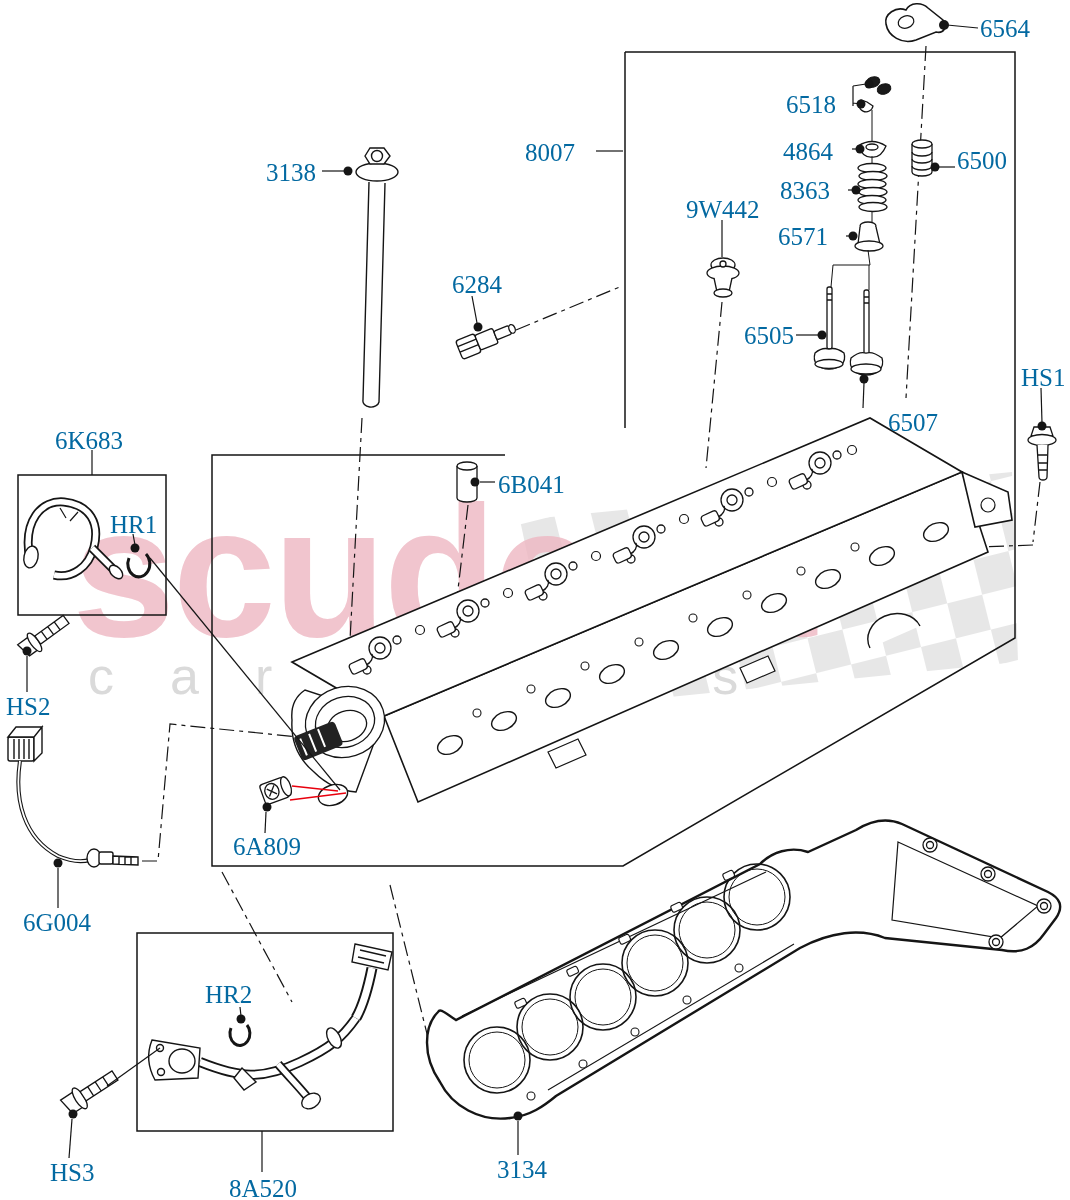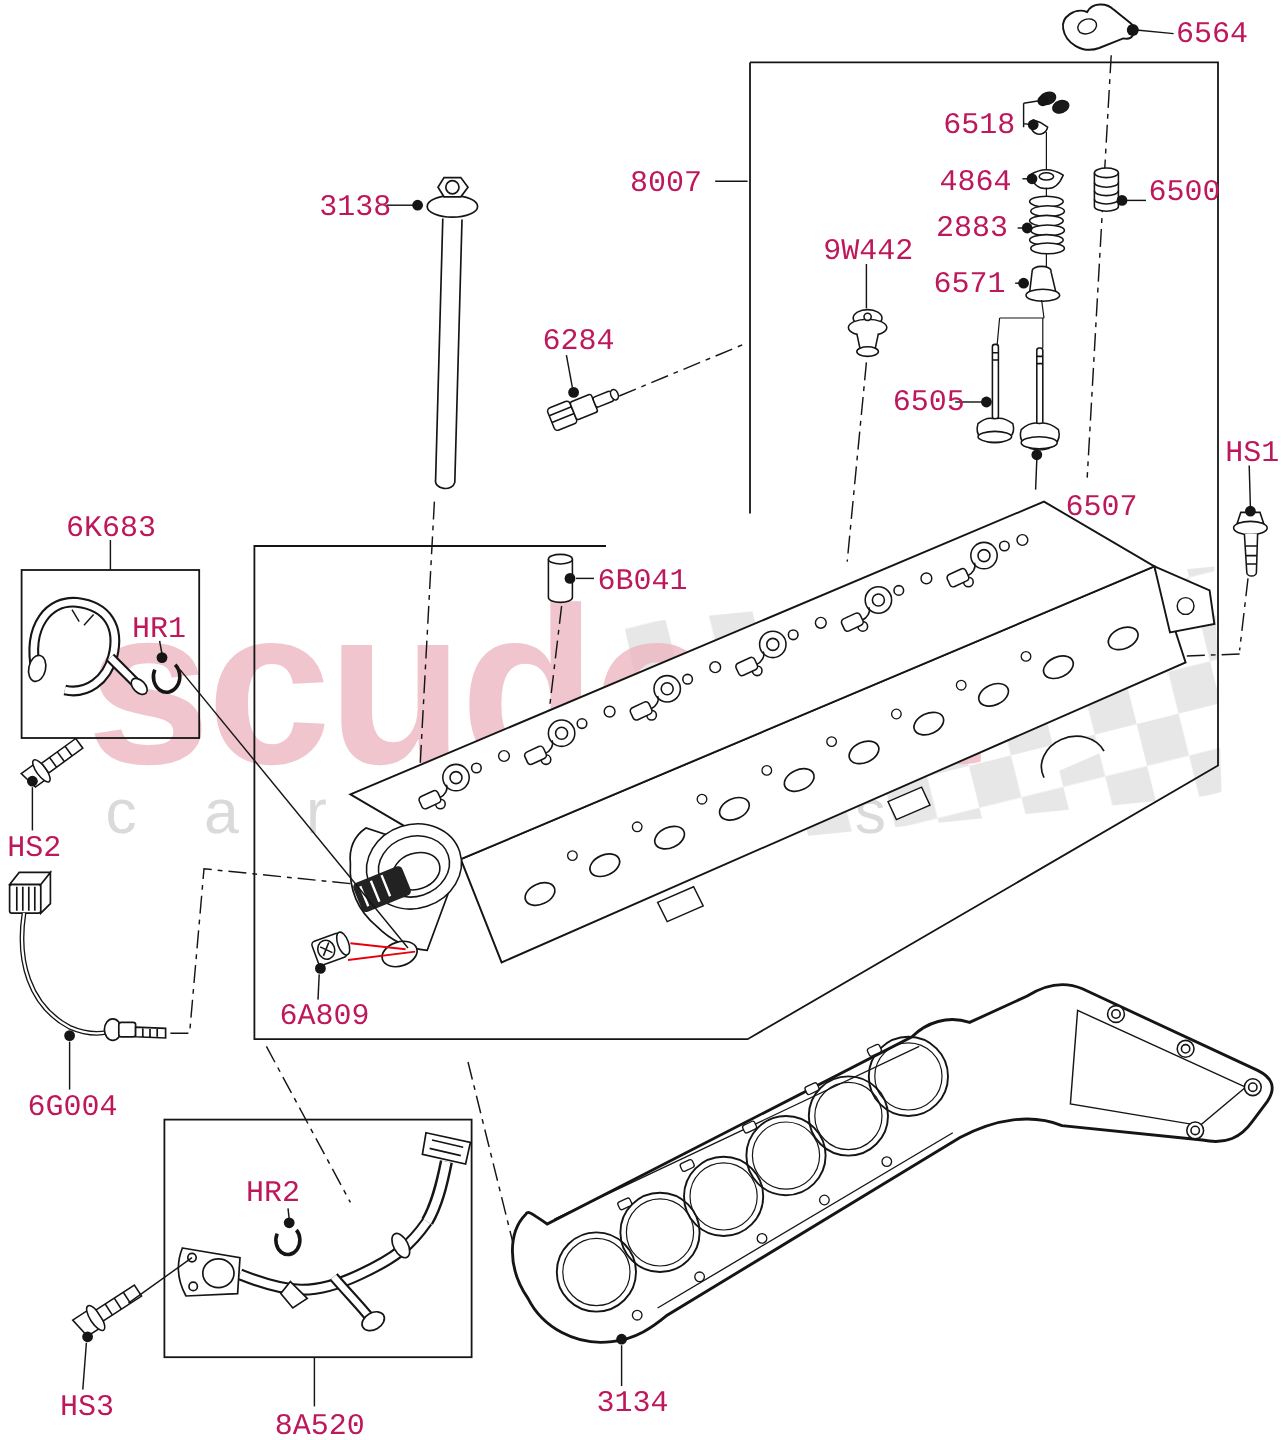--- a/index.html
+++ b/index.html
@@ -1,20 +1,20 @@
 <!DOCTYPE html>
 <html><head>
 <meta charset="utf-8">
 <style>
   html,body{margin:0;padding:0;background:#ffffff;}
   #stage{position:relative;width:1070px;height:1200px;background:#ffffff;overflow:hidden;
          font-family:"Liberation Sans",sans-serif;}
   #art{position:absolute;left:0;top:0;}
-  .lbl{position:absolute;font-size:25px;line-height:1.05;color:#be185d;white-space:nowrap;
-       font-family:Liberation Mono, monospace;cursor:pointer;}
+  .lbl{position:absolute;font-size:25px;line-height:1.05;color:#0369a1;white-space:nowrap;
+       font-family:Liberation Serif, serif;cursor:pointer;}
 </style>
 </head>
 <body>
 
 <div id="stage">
 
 <svg id="art" width="1070" height="1200" viewBox="0 0 1070 1200">
   <defs>
     <pattern id="chk" width="72" height="72" patternUnits="userSpaceOnUse" patternTransform="rotate(-14 760 580)">
       <rect width="36" height="36" fill="#e4e4e4"></rect>
@@ -378,21 +378,21 @@
 
   <g stroke="#e8000d" stroke-width="1.6" fill="none">
     <path d="M292,786 L338,791"></path>
     <path d="M290,800 L346,793"></path>
   </g>
 </svg>
 
 <div class="lbl" style="left:980px;top:16px">6564</div>
 <div class="lbl" style="left:786px;top:92px">6518</div>
 <div class="lbl" style="left:783px;top:139px">4864</div>
-<div class="lbl" style="left:780px;top:178px">2883</div>
+<div class="lbl" style="left:780px;top:178px">8363</div>
 <div class="lbl" style="left:778px;top:224px">6571</div>
 <div class="lbl" style="left:957px;top:148px">6500</div>
 <div class="lbl" style="left:686px;top:197px">9W442</div>
 <div class="lbl" style="left:525px;top:140px">8007</div>
 <div class="lbl" style="left:266px;top:160px">3138</div>
 <div class="lbl" style="left:452px;top:272px">6284</div>
 <div class="lbl" style="left:744px;top:323px">6505</div>
 <div class="lbl" style="left:888px;top:410px">6507</div>
 <div class="lbl" style="left:1021px;top:365px">HS1</div>
 <div class="lbl" style="left:55px;top:428px">6K683</div>

